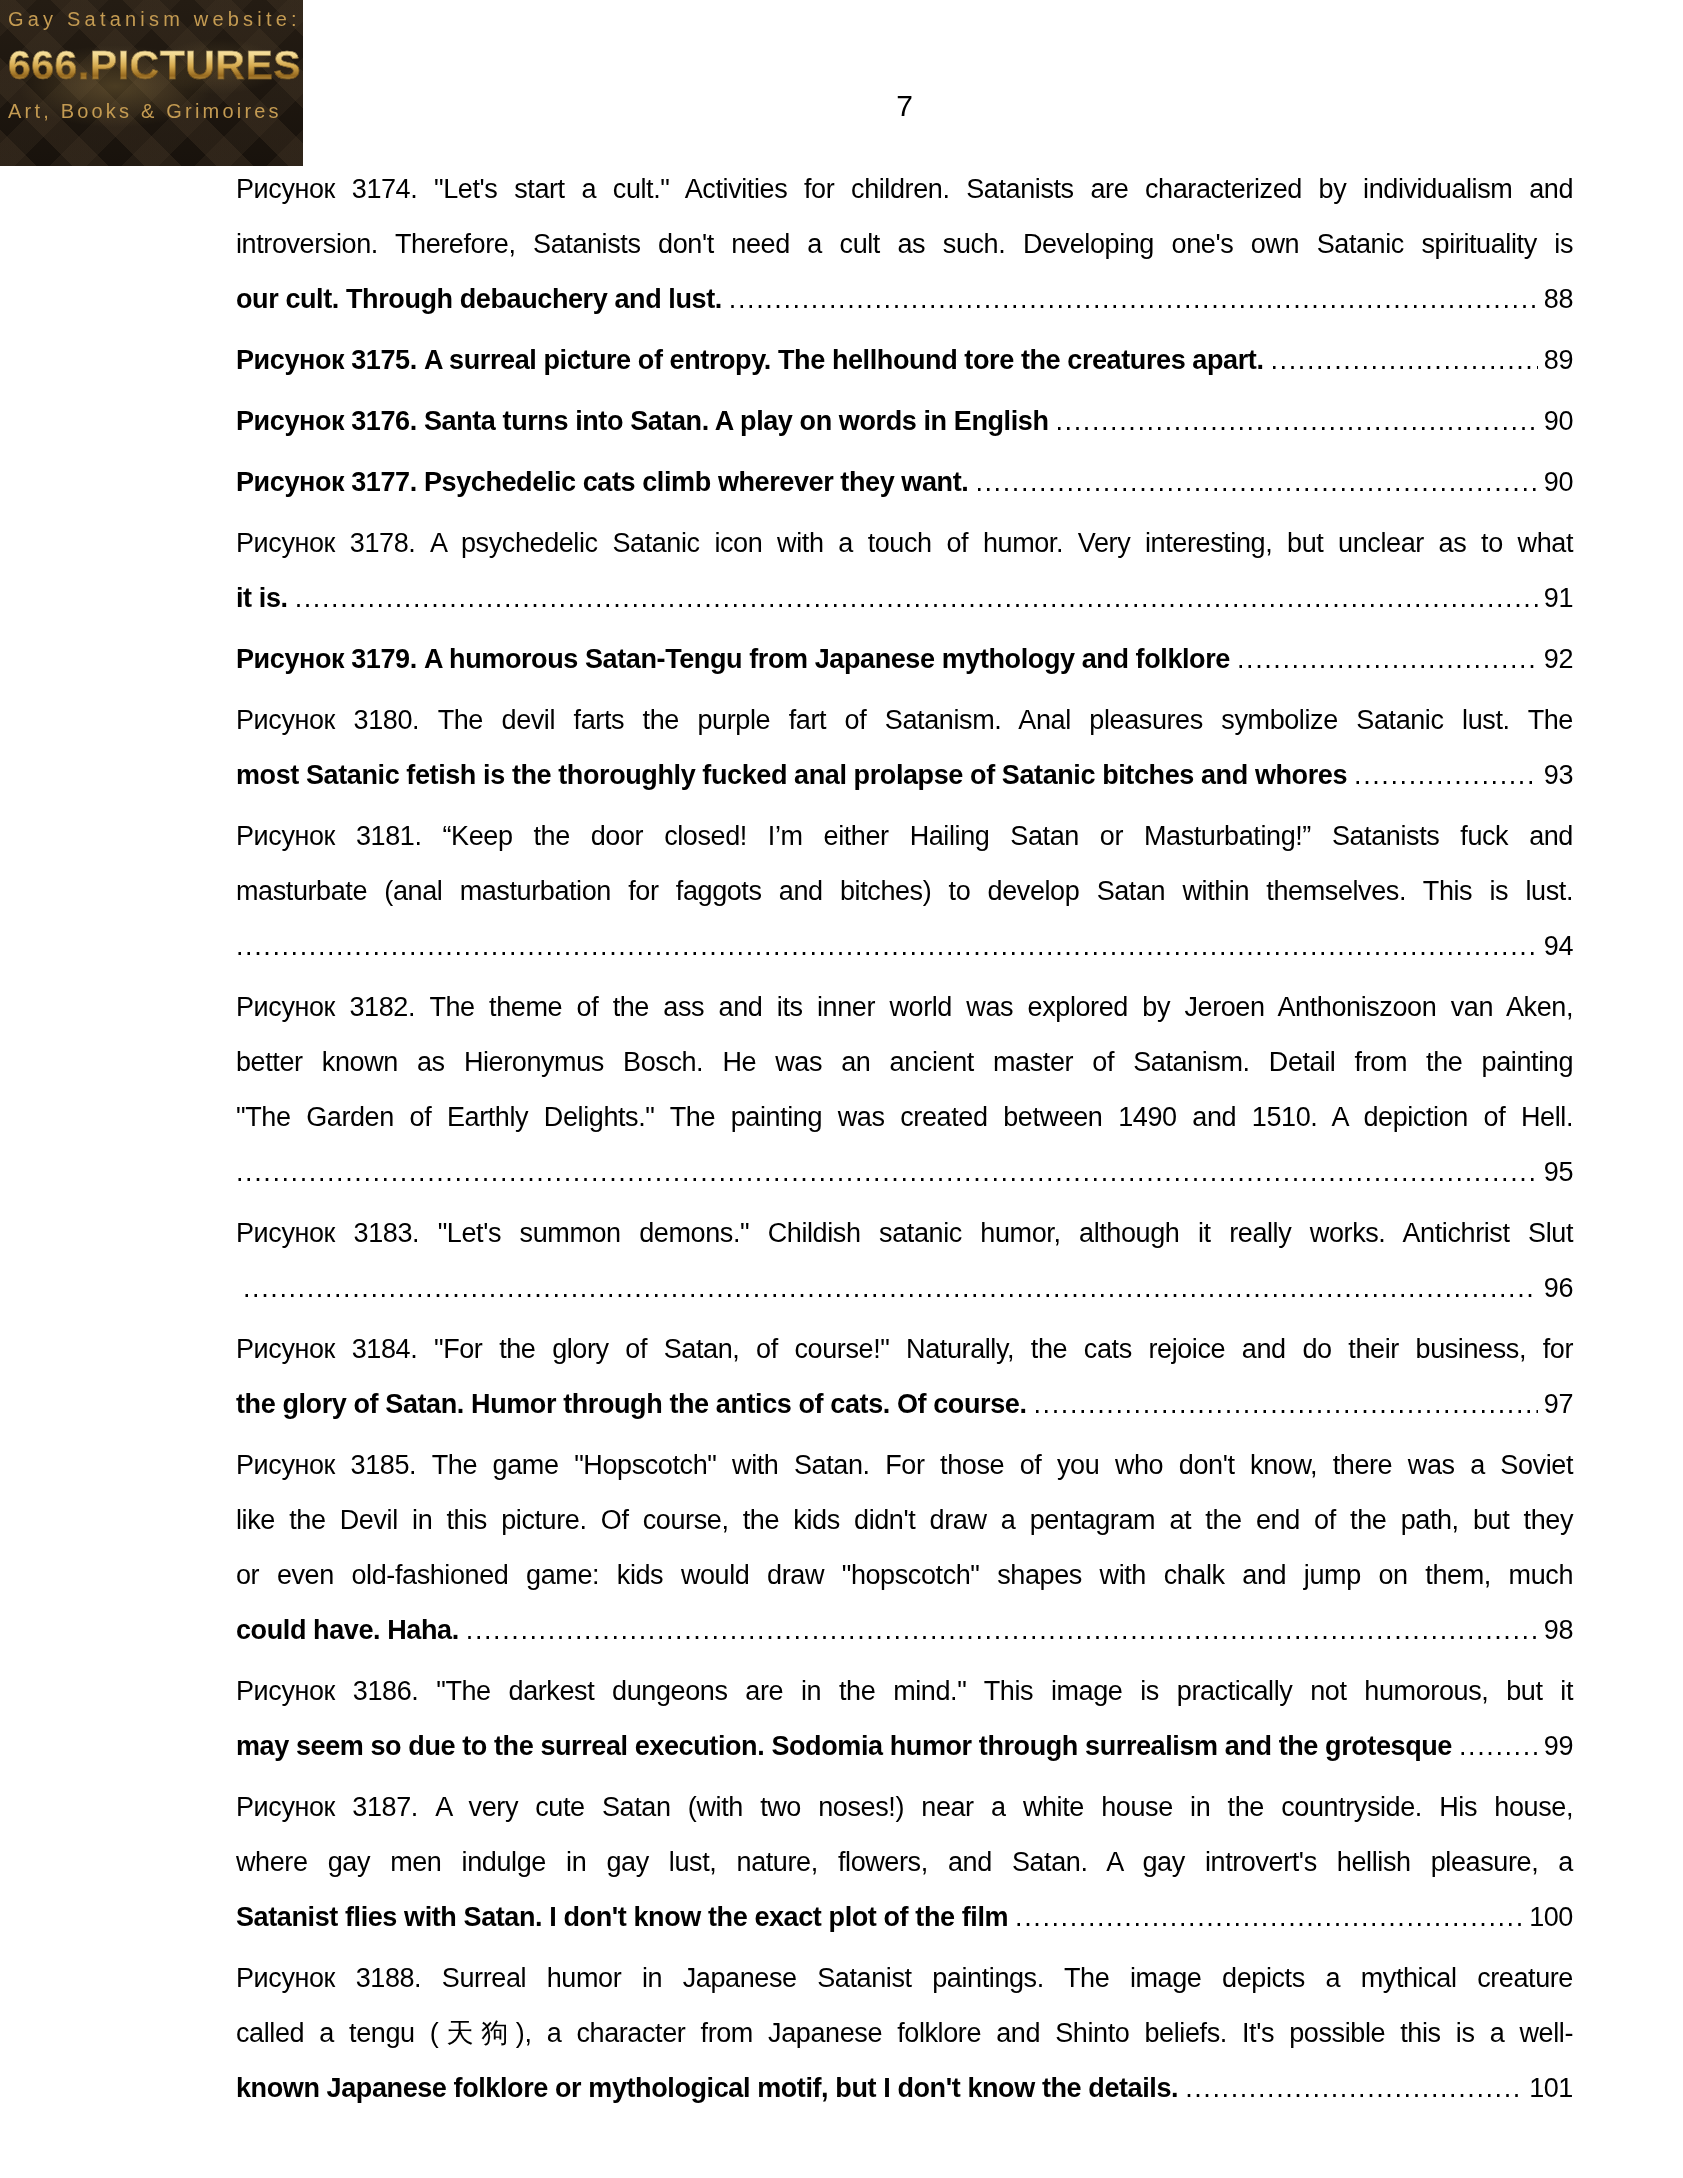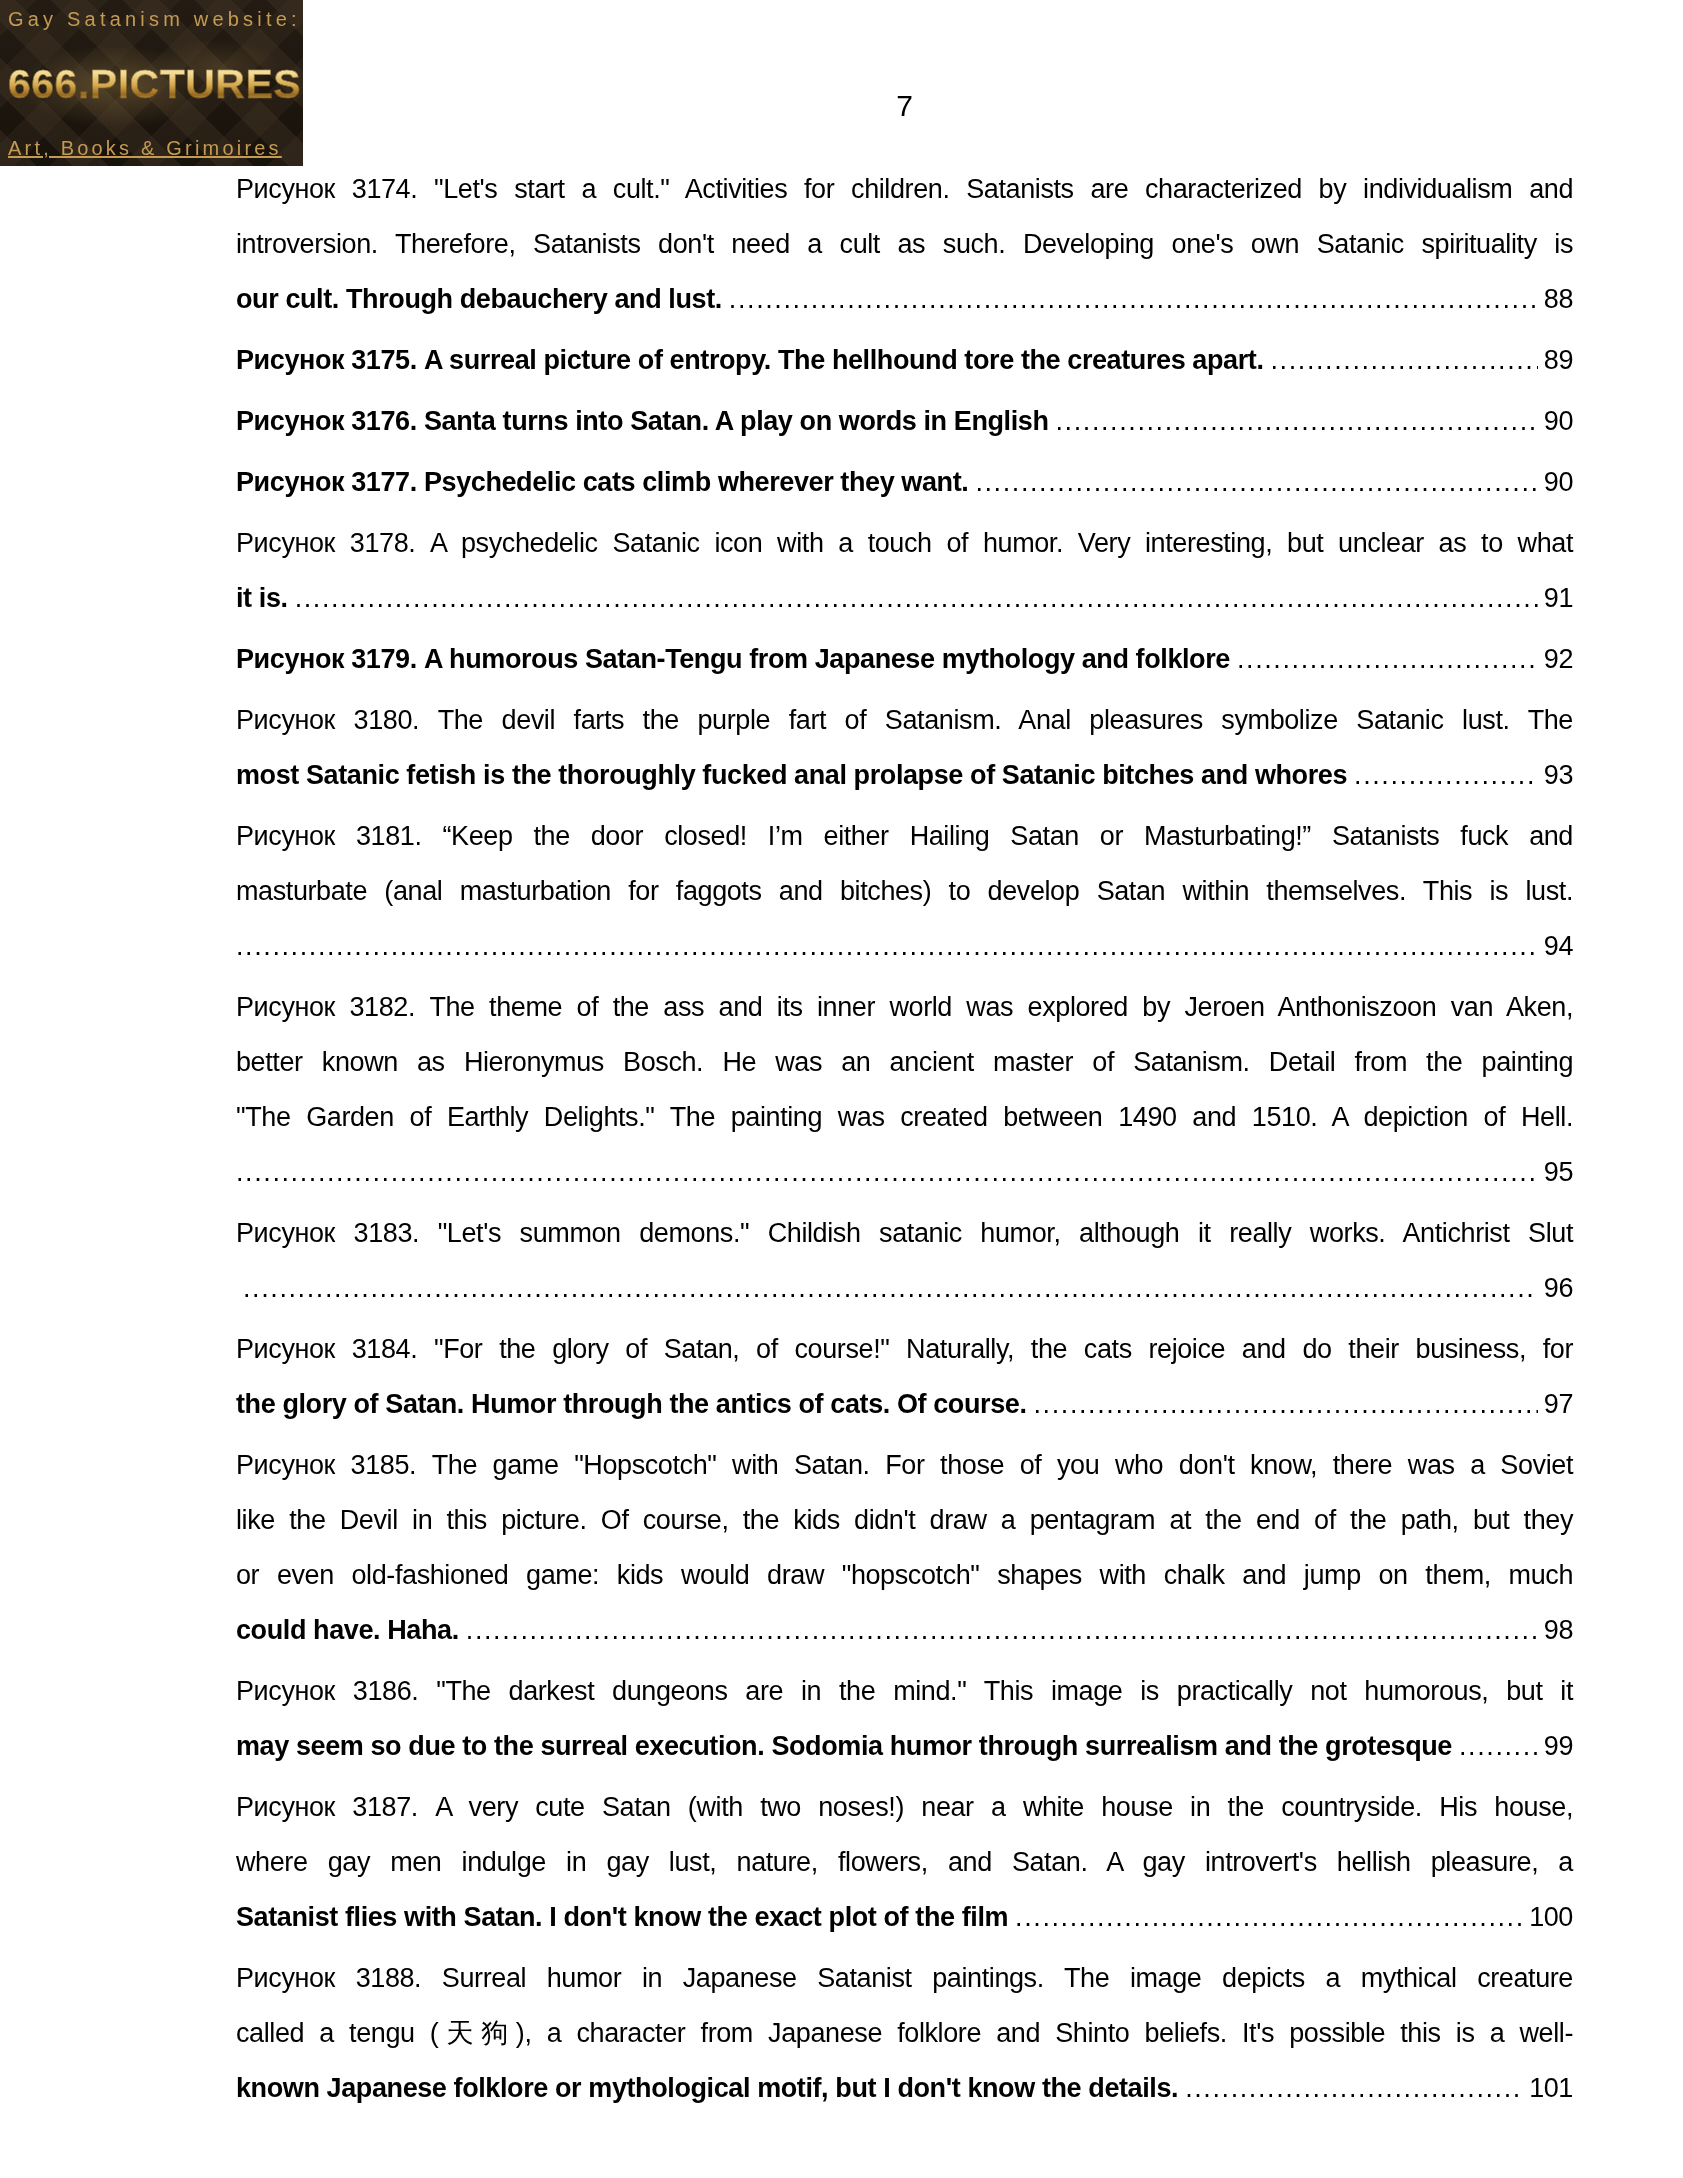--- a/index.html
+++ b/index.html
@@ -15,30 +15,30 @@
   
   .logo {
     position: absolute; left: 0; top: 0;
     width: 303px; height: 166px;
     background:
       radial-gradient(ellipse 139px 59px at 38% 52%, rgba(255,210,110,0.20), rgba(0,0,0,0) 70%),
       radial-gradient(ellipse 89px 40px at 72% 40%, rgba(255,210,110,0.12), rgba(0,0,0,0) 70%),
       repeating-linear-gradient(45deg, rgba(70,55,38,0.35) 0 26px, rgba(0,0,0,0) 26px 51px),
       repeating-linear-gradient(-45deg, rgba(60,48,34,0.30) 0 26px, rgba(0,0,0,0) 26px 51px),
       linear-gradient(180deg, #241c13, #18120c);
-    display: flex; flex-direction: column; justify-content: space-between;
-    padding: 8px 0 6px 8px; box-sizing: border-box;
+    display: flex; flex-direction: column; 
+    padding: 8px 0 6px 8px; box-sizing: border-box; gap: 11px;
   }
   .logo-small {
     font-size: 20px; font-weight: 400;
     letter-spacing: 4.2px;
     color: #c49b52;
     white-space: nowrap;
   }
-  .logo-small.bottom { letter-spacing: 3.2px; text-decoration: underline; }
+  .logo-small.bottom { letter-spacing: 3.2px; }
   .logo-title {
     font-size: 41px; font-weight: 700;
     letter-spacing: 0.5px;
     white-space: nowrap;
     background: linear-gradient(180deg, #fdf3cb 0%, #f3d88e 28%, #d3a74c 52%, #96691f 72%, #eccc7d 95%);
     -webkit-background-clip: text; background-clip: text;
     color: transparent;
     -webkit-text-stroke: 0.6px rgba(58,40,12,0.55);
     text-shadow: 0 0 1px rgba(0,0,0,0.0);
   }

